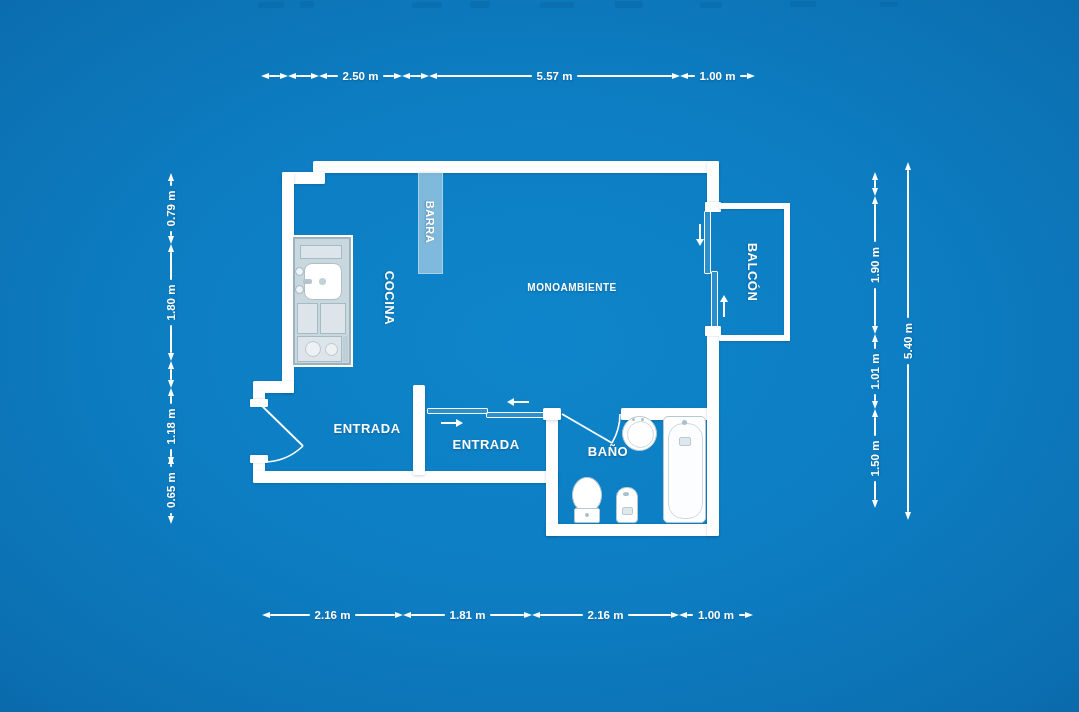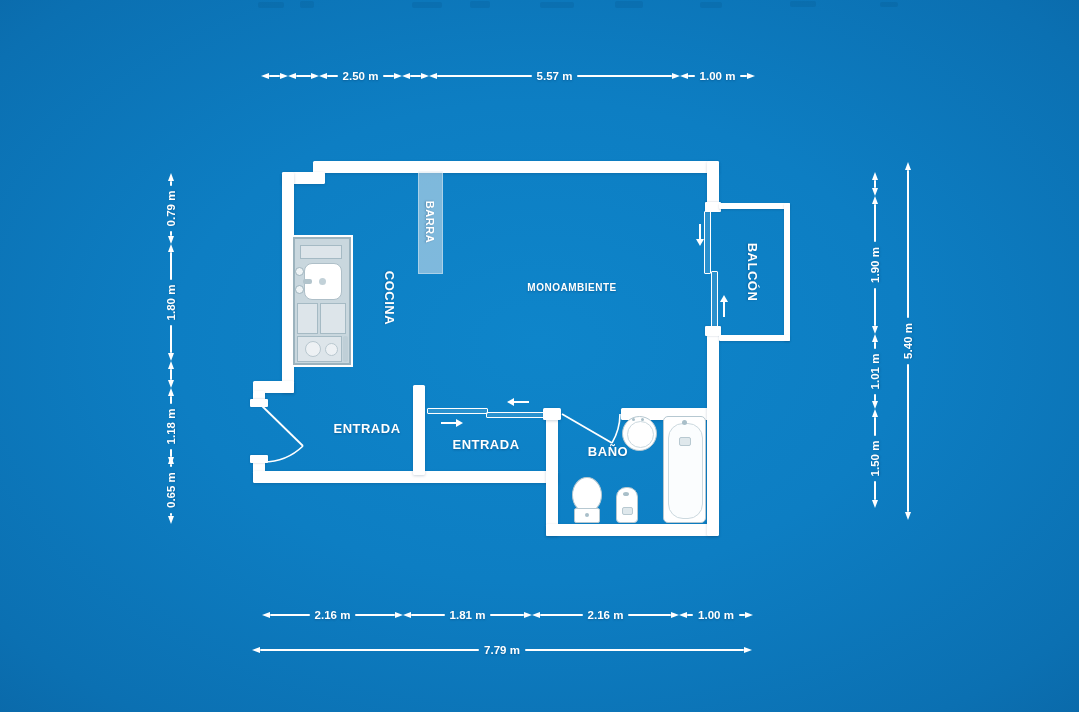--- a/index.html
+++ b/index.html
@@ -282,21 +282,14 @@
       <i class="ln"></i>
       <i class="ah ar"></i>
     </div>
   <div class="dim" style="left:679px;top:609px;width:74px">
       <i class="ah al"></i>
       <i class="ln"></i>
       <span class="dlbl">1.00 m</span>
       <i class="ln"></i>
       <i class="ah ar"></i>
     </div>
-  <div class="dim" style="left:252px;top:644px;width:500px">
-      <i class="ah al"></i>
-      <i class="ln"></i>
-      <span class="dlbl">7.79 m</span>
-      <i class="ln"></i>
-      <i class="ah ar"></i>
-    </div>
 
 </div>
 
 </body></html>

